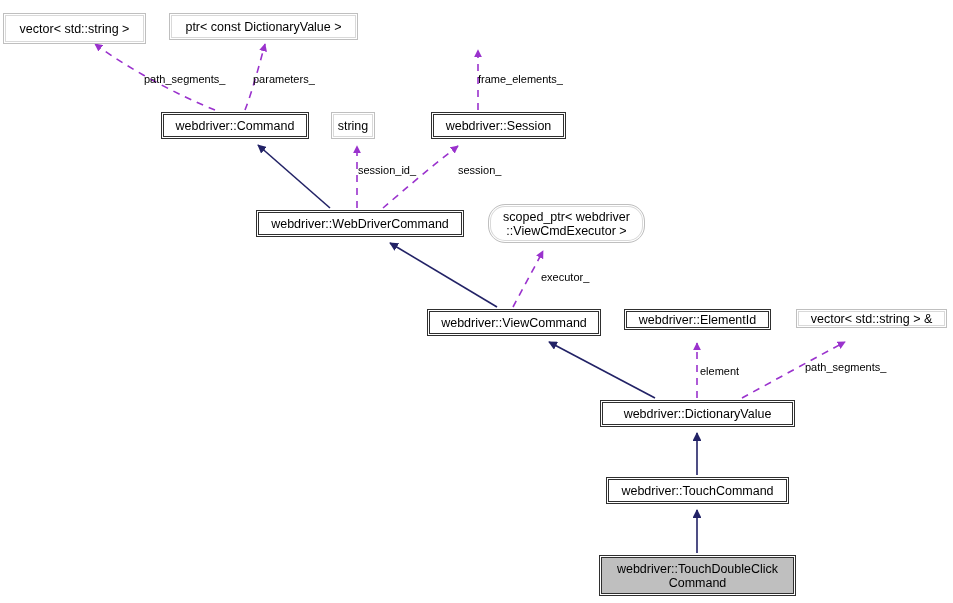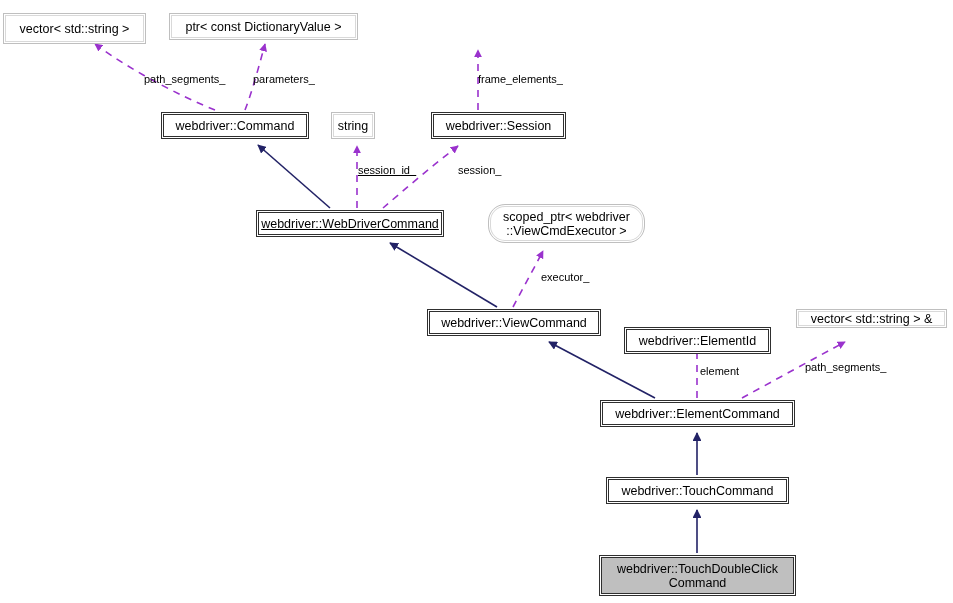--- a/index.html
+++ b/index.html
@@ -106,45 +106,45 @@
 
   <div class="node weak" style="left:169px; top:13px; width:189px; height:27px;">ptr&lt; const DictionaryValue &gt;</div>
 
 
   <div class="node strong" style="left:161px; top:112px; width:148px; height:27px;">webdriver::Command</div>
 
   <div class="node weak" style="left:331px; top:112px; width:44px; height:27px;">string</div>
 
   <div class="node strong" style="left:411px; top:112px; width:135px; height:27px;margin-left:20px;">webdriver::Session</div>
 
-  <div class="node strong" style="left:256px; top:210px; width:188px; height:27px;text-decoration:underline;">webdriver::WebDriverCommand</div>
+  <div class="node strong" style="left:256px; top:210px; width:208px; height:27px;">webdriver::WebDriverCommand</div>
 
   <div class="node weak" style="left:488px; top:204px; width:157px; height:39px;border-radius:17px;">scoped_ptr&lt; webdriver
 ::ViewCmdExecutor &gt;</div>
 
   <div class="node strong" style="left:427px; top:309px; width:174px; height:27px;">webdriver::ViewCommand</div>
 
-  <div class="node strong" style="left:624px; top:327px; width:147px; height:27px;">webdriver::ElementId</div>
+  <div class="node strong" style="left:624px; top:309px; width:147px; height:21px;">webdriver::ElementId</div>
 
   <div class="node weak" style="left:756px; top:309px; width:151px; height:19px;margin-left:40px;">vector&lt; std::string &gt; &amp;</div>
 
-  <div class="node strong" style="left:600px; top:400px; width:195px; height:27px;">webdriver::ElementCommand</div>
+  <div class="node strong" style="left:600px; top:400px; width:195px; height:27px;">webdriver::DictionaryValue</div>
 
   <div class="node strong highlight" style="left:599px; top:555px; width:197px; height:41px;">webdriver::TouchDoubleClick
 Command</div>
 
   <div class="node strong" style="left:606px; top:477px; width:183px; height:27px;">webdriver::TouchCommand</div>
 
   <div class="edge-label" style="left:144px; top:72px;">path_segments_</div>
 
   <div class="edge-label" style="left:253px; top:72px;">parameters_</div>
 
   <div class="edge-label" style="left:478px; top:72px;">frame_elements_</div>
 
-  <div class="edge-label" style="left:358px; top:163px;text-decoration:underline;">session_id_</div>
+  <div class="edge-label" style="left:358px; top:163px;">session_id_</div>
 
   <div class="edge-label" style="left:458px; top:163px;">session_</div>
 
   <div class="edge-label" style="left:541px; top:270px;">executor_</div>
 
   <div class="edge-label" style="left:700px; top:364px;">element</div>
 
   <div class="edge-label" style="left:805px; top:360px;">path_segments_</div>
 
 </div>

